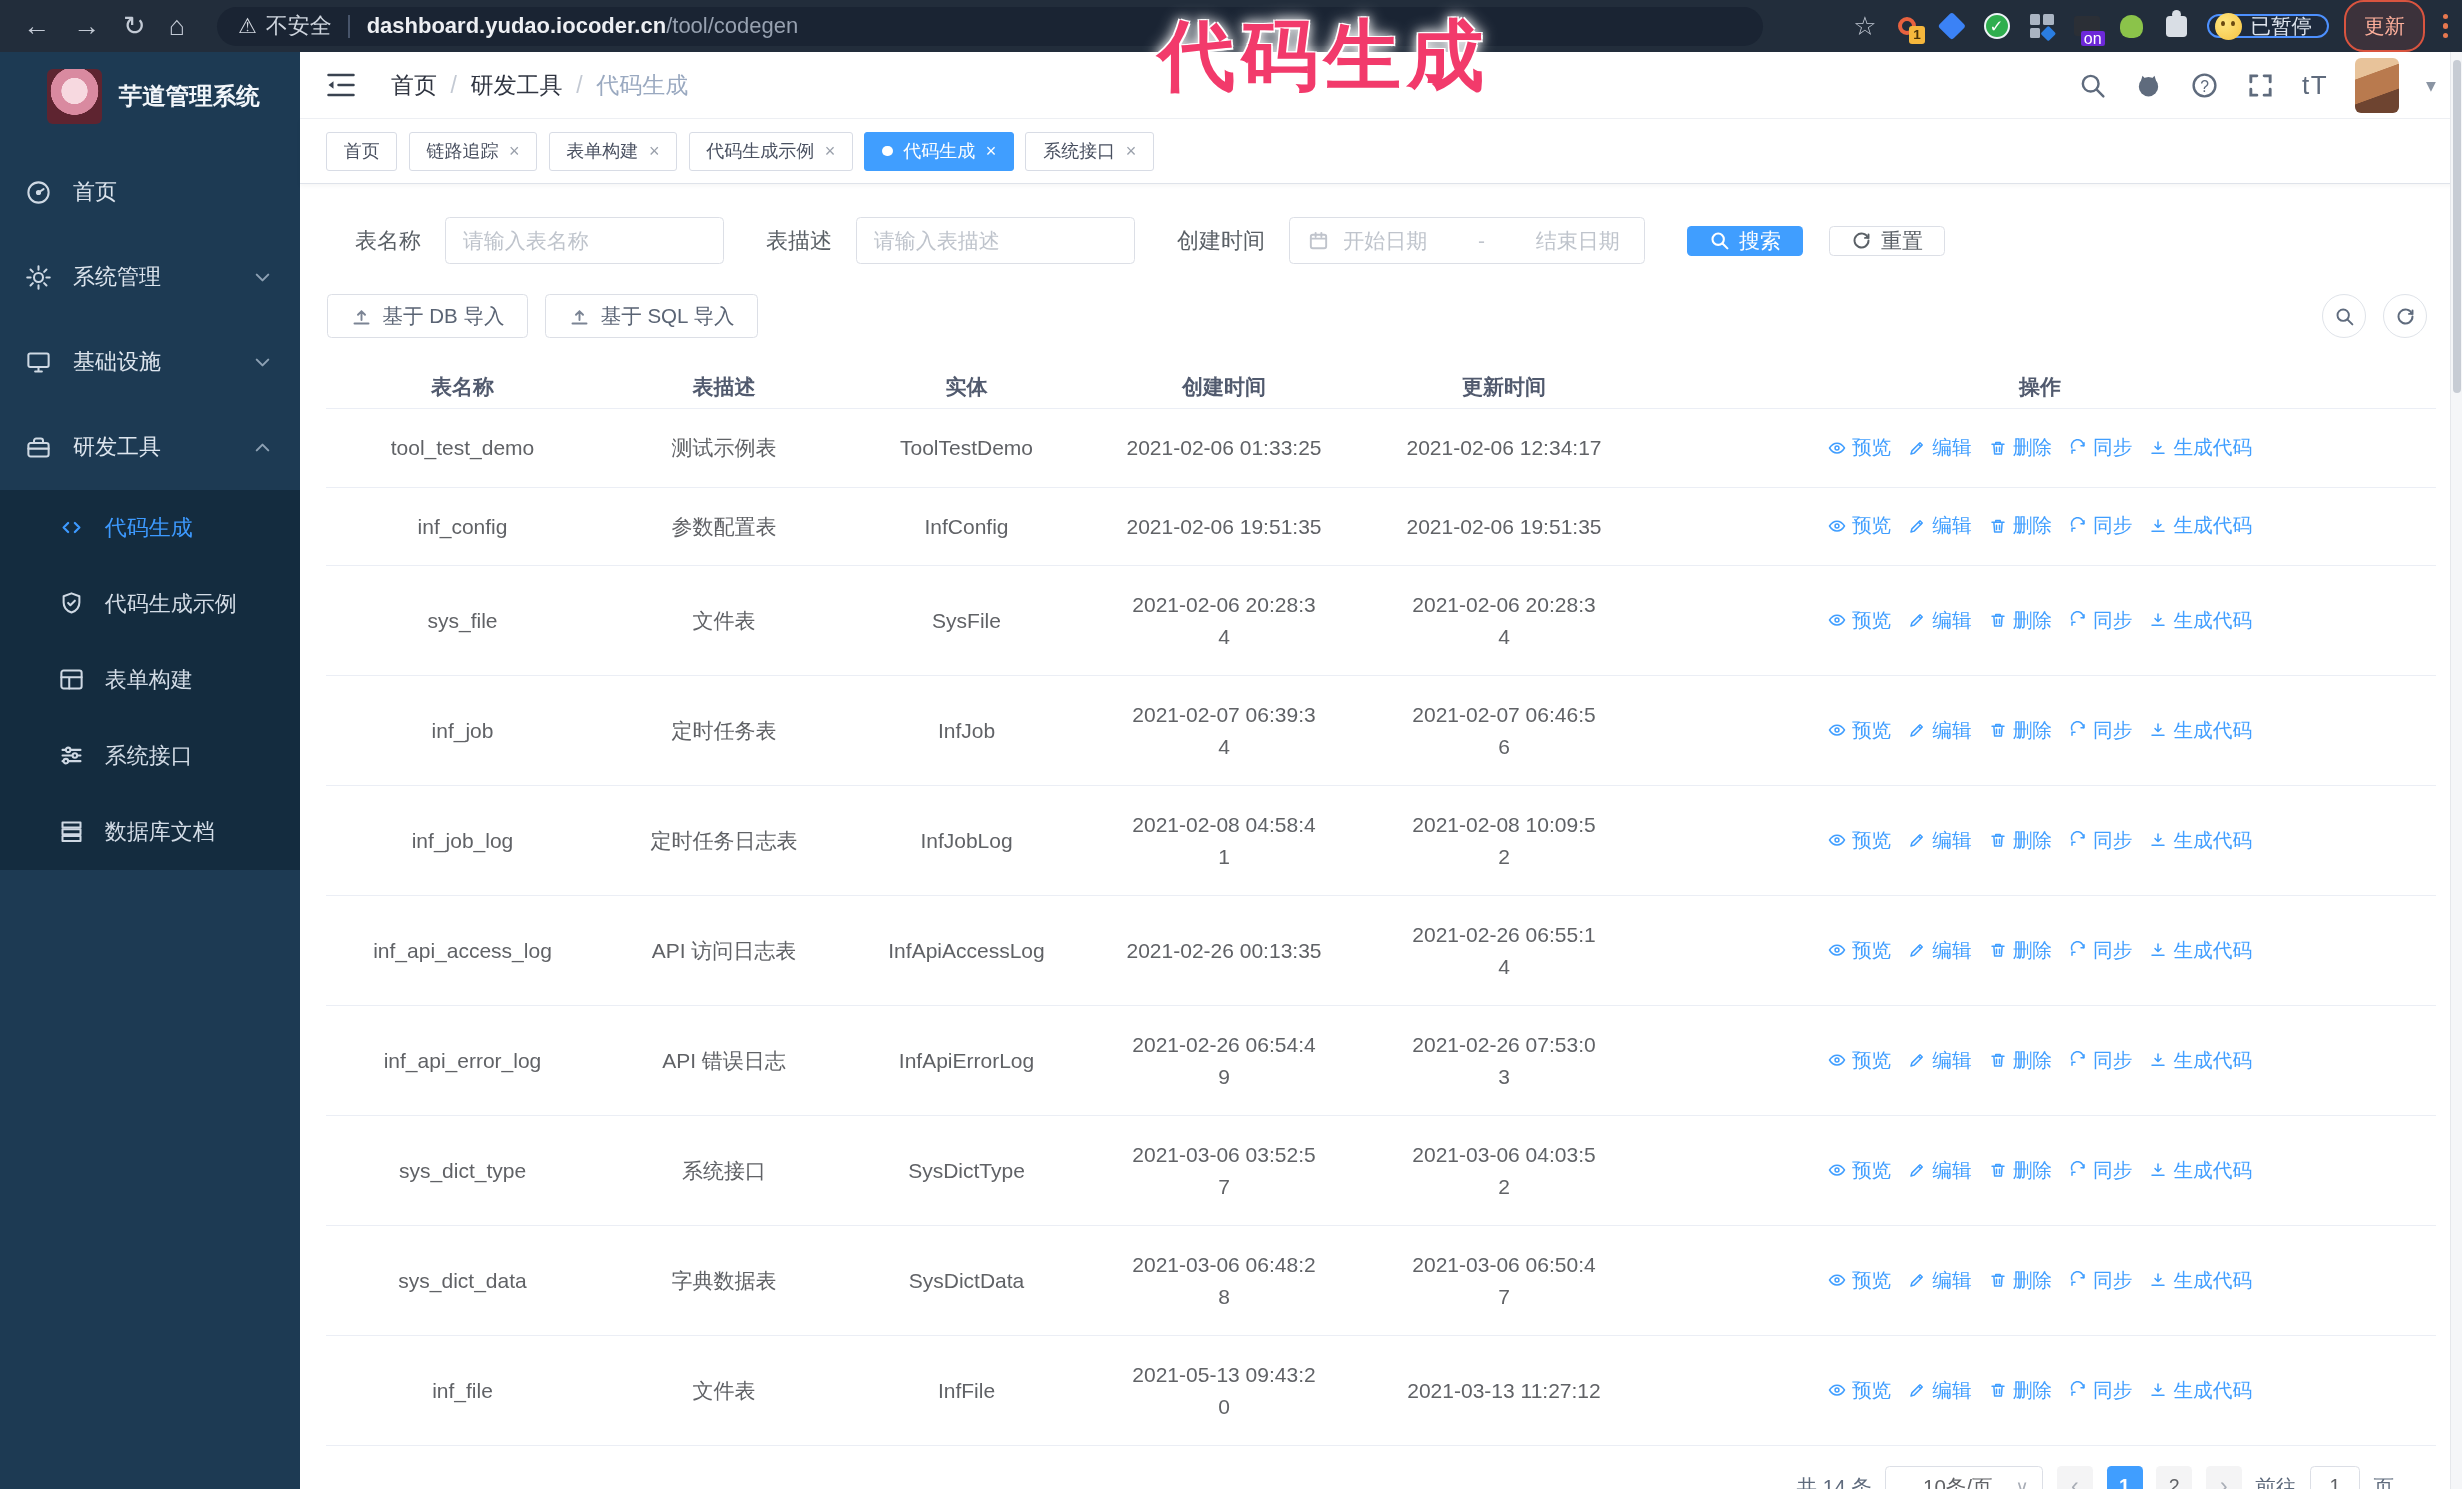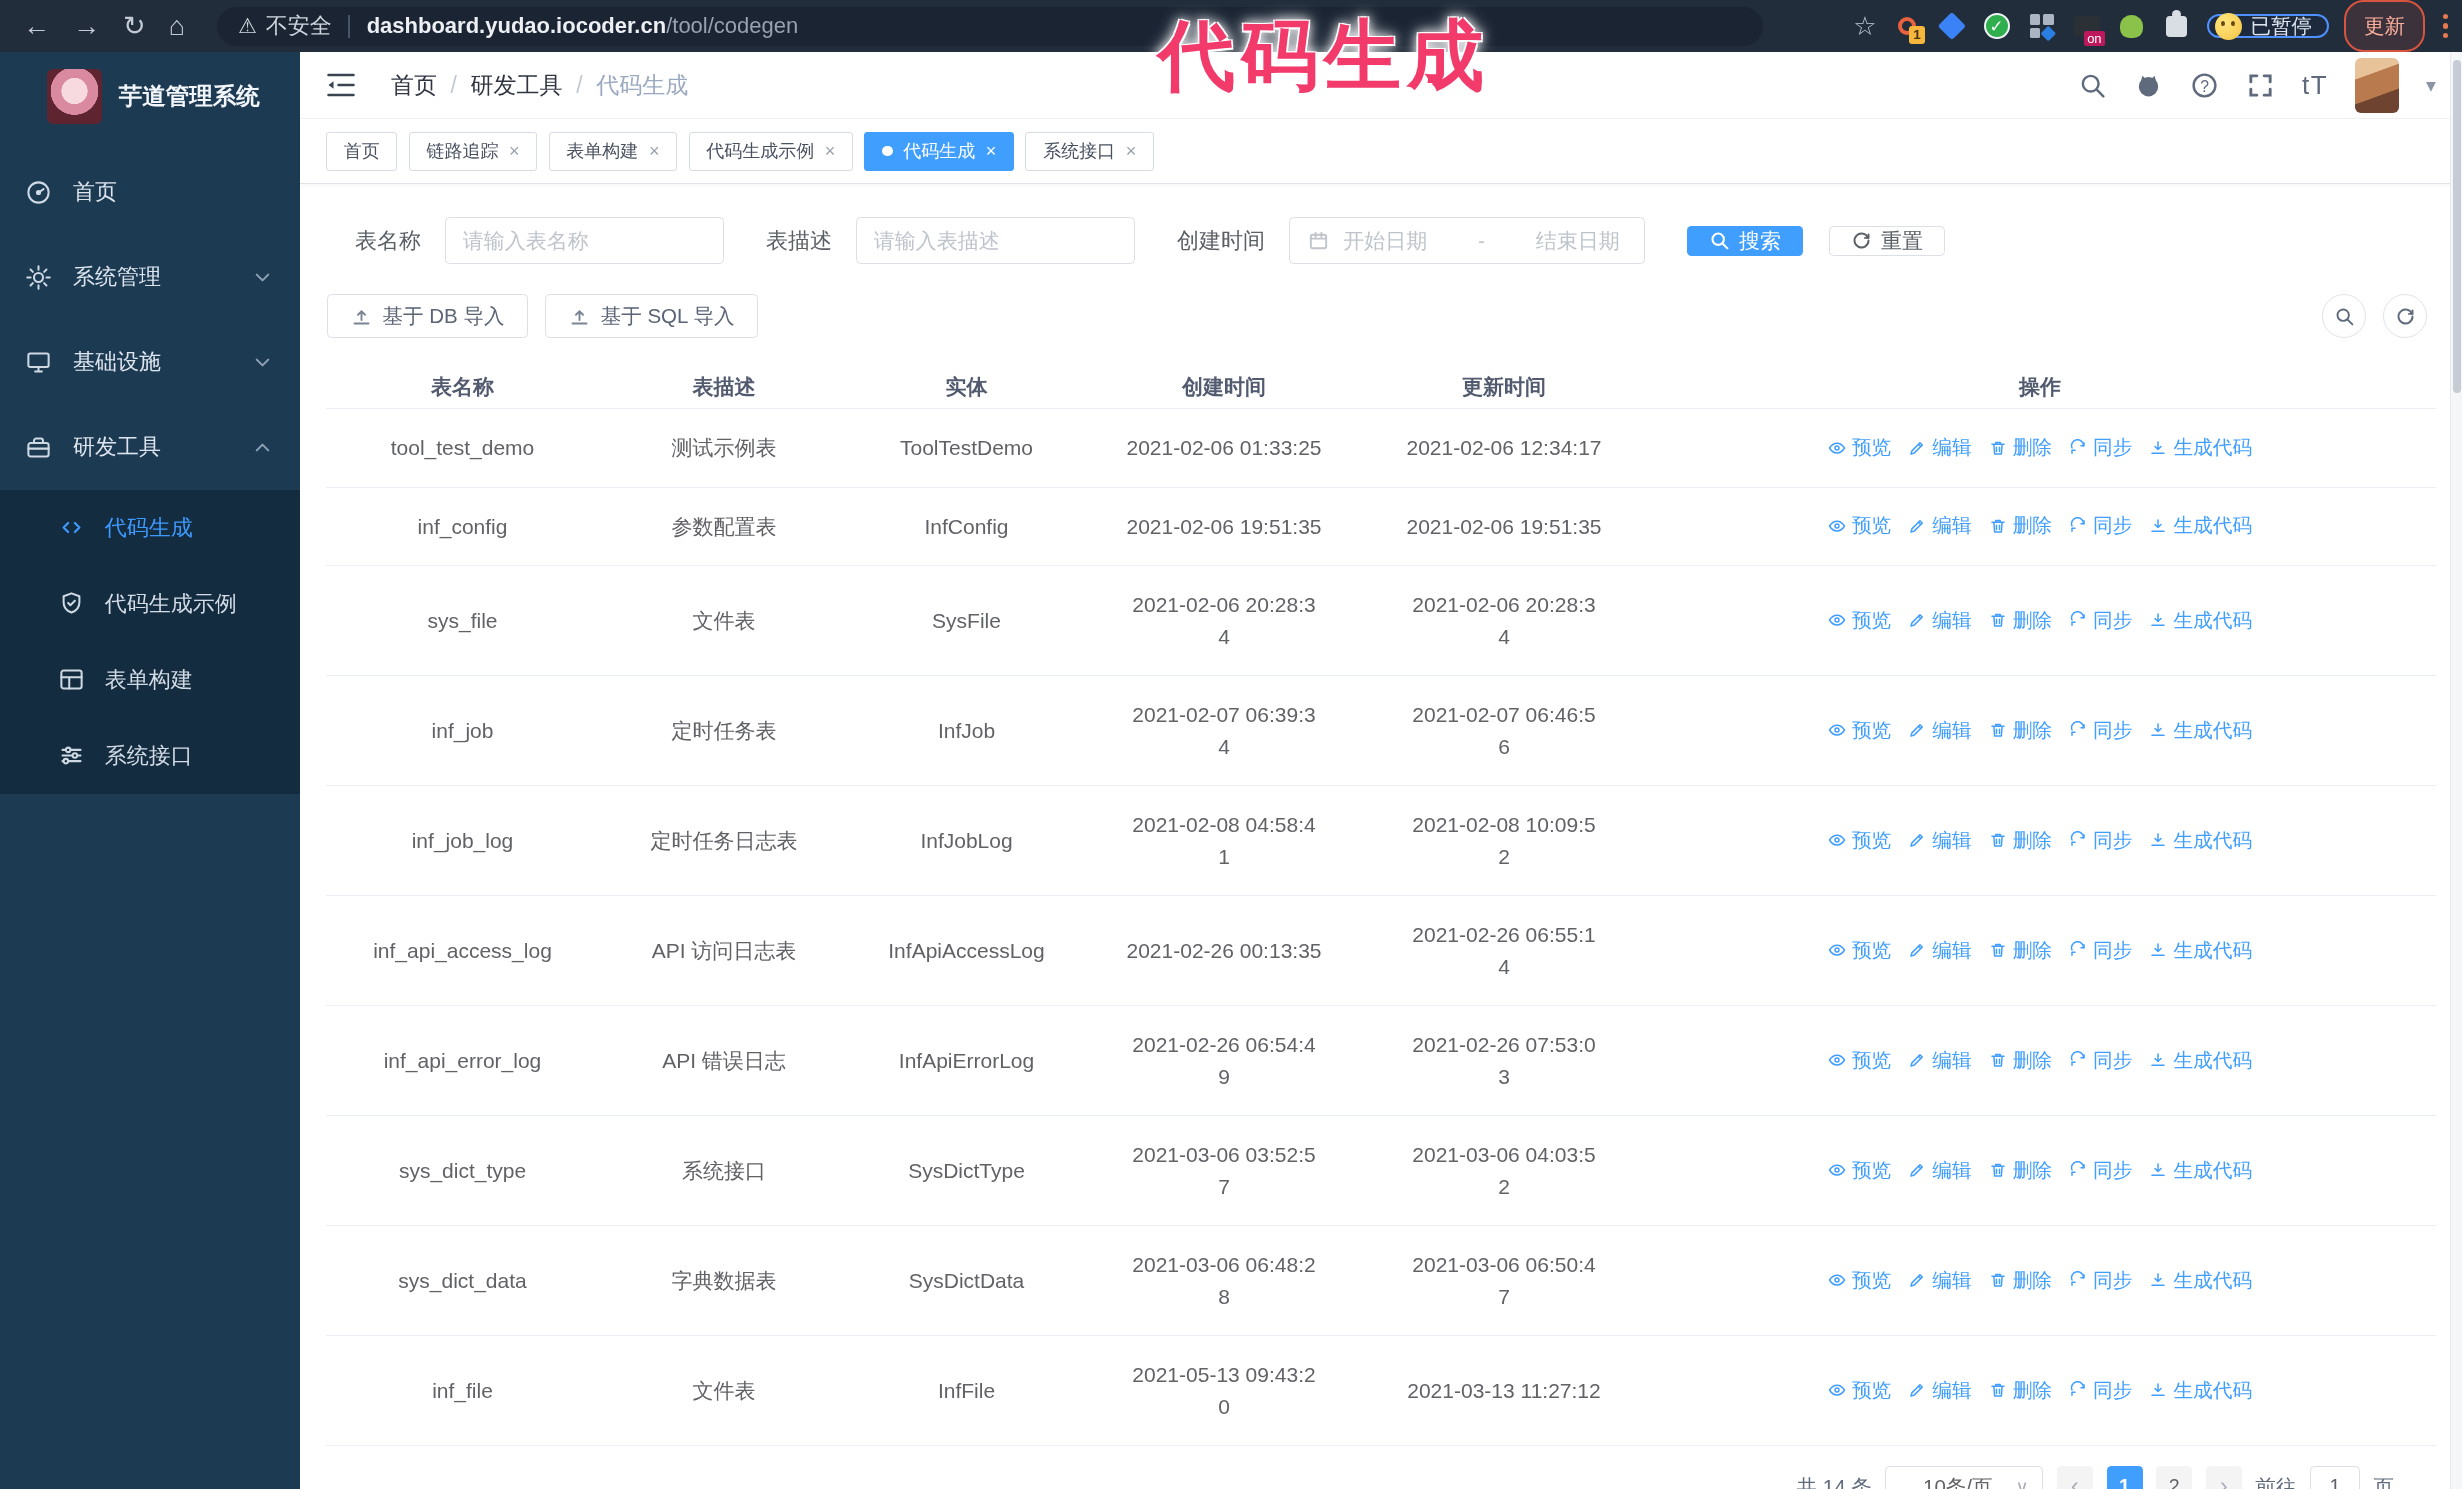--- a/index.html
+++ b/index.html
@@ -23,21 +23,21 @@
   .e-orange{border:4.5px solid #e8623f;background:transparent;width:18px;height:18px;}
   .badge-1{position:absolute;right:-3px;bottom:-3px;background:#f6b73c;color:#4a3208;font-size:13.6px;
     padding:0 3.8px;border-radius:3px;font-weight:bold;line-height:18px;}
   .e-gem{width:19.7px;height:19.7px;background:#3b82f6;transform:rotate(45deg);border-radius:3px;}
   .e-green{background:#2fae4e;color:#fff;font-size:16.7px;display:flex;align-items:center;justify-content:center;
     width:26px;height:26px;border-radius:50%;border:2.3px solid #eef3f7;}
   .e-grid{display:grid;grid-template-columns:10.6px 10.6px;grid-gap:3px;}
   .e-grid span{width:10.6px;height:10.6px;background:#aab4c2;border-radius:1.5px;}
   .e-grid span.blue{background:#2a7de1;transform:rotate(45deg);}
   .e-dark{width:26px;height:19.7px;background:#2b2f36;border-radius:3px;}
-  .badge-on{position:absolute;right:-3px;bottom:-4.5px;background:#be185d;color:#fff;font-size:13px;
+  .badge-on{position:absolute;right:-3px;bottom:-4.5px;background:#6d28d9;color:#fff;font-size:16px;
     padding:0 3px;border-radius:2.3px;line-height:15px;}
   .e-droid{width:23px;height:23px;background:#8bc34a;border-radius:50% 50% 40% 40%;}
   .e-puzzle{width:21px;height:21px;background:#d9dee5;border-radius:3.8px;position:relative;}
   .e-puzzle::before{content:"";position:absolute;top:-6px;left:6px;width:9px;height:9px;border-radius:50%;background:#d9dee5;}
   .paused-pill{display:flex;align-items:center;gap:9px;height:24px;padding:0 15px 0 6px;border:2.3px solid #4d90fe;
     border-radius:19.7px;background:#1d2a3d;color:#dfe5ee;font-size:20.5px;}
   .emoji-face{width:27px;height:27px;border-radius:50%;background:radial-gradient(circle at 35% 35%,#ffe680,#f5c242);position:relative;}
   .emoji-face::before,.emoji-face::after{content:"";position:absolute;top:8.3px;width:3.8px;height:5.3px;background:#6b4a12;border-radius:50%;}
   .emoji-face::before{left:6.8px;}.emoji-face::after{right:6.8px;}
   .update-pill{height:52px;padding:0 18px;border:2.3px solid #d9543f;border-radius:19.7px;background:rgba(217,84,63,.14);
@@ -312,20 +312,30 @@
     <span class="mi-icon">
             <svg viewBox="0 0 24 24" fill="none" stroke="currentColor" stroke-width="1.8" stroke-linecap="round" stroke-linejoin="round">
               <path d="M4 7h16M4 12h16M4 17h16"></path>
               <circle cx="9" cy="7" r="2" fill="#142c3f"></circle>
               <circle cx="15" cy="12" r="2" fill="#142c3f"></circle>
               <circle cx="7" cy="17" r="2" fill="#142c3f"></circle>
             </svg>
           </span>
     <span class="mi-label">系统接口</span>
   </div>
+        <div class="sub-item">
+    <span class="mi-icon">
+            <svg viewBox="0 0 24 24" fill="none" stroke="currentColor" stroke-width="1.8" stroke-linecap="round" stroke-linejoin="round">
+              <rect x="4" y="4" width="16" height="4.5"></rect>
+              <rect x="4" y="10" width="16" height="4.5"></rect>
+              <rect x="4" y="16" width="16" height="4.5"></rect>
+            </svg>
+          </span>
+    <span class="mi-label">数据库文档</span>
+  </div>
       </div>
     </div>
 </div>
 
 <div class="main">
 
   <div class="page-header">
     <span class="hamburger">
       <svg viewBox="0 0 24 20" fill="none" stroke="currentColor" stroke-width="2" stroke-linecap="round">
         <path d="M2 2h20M10 10h12M2 18h20"></path>

